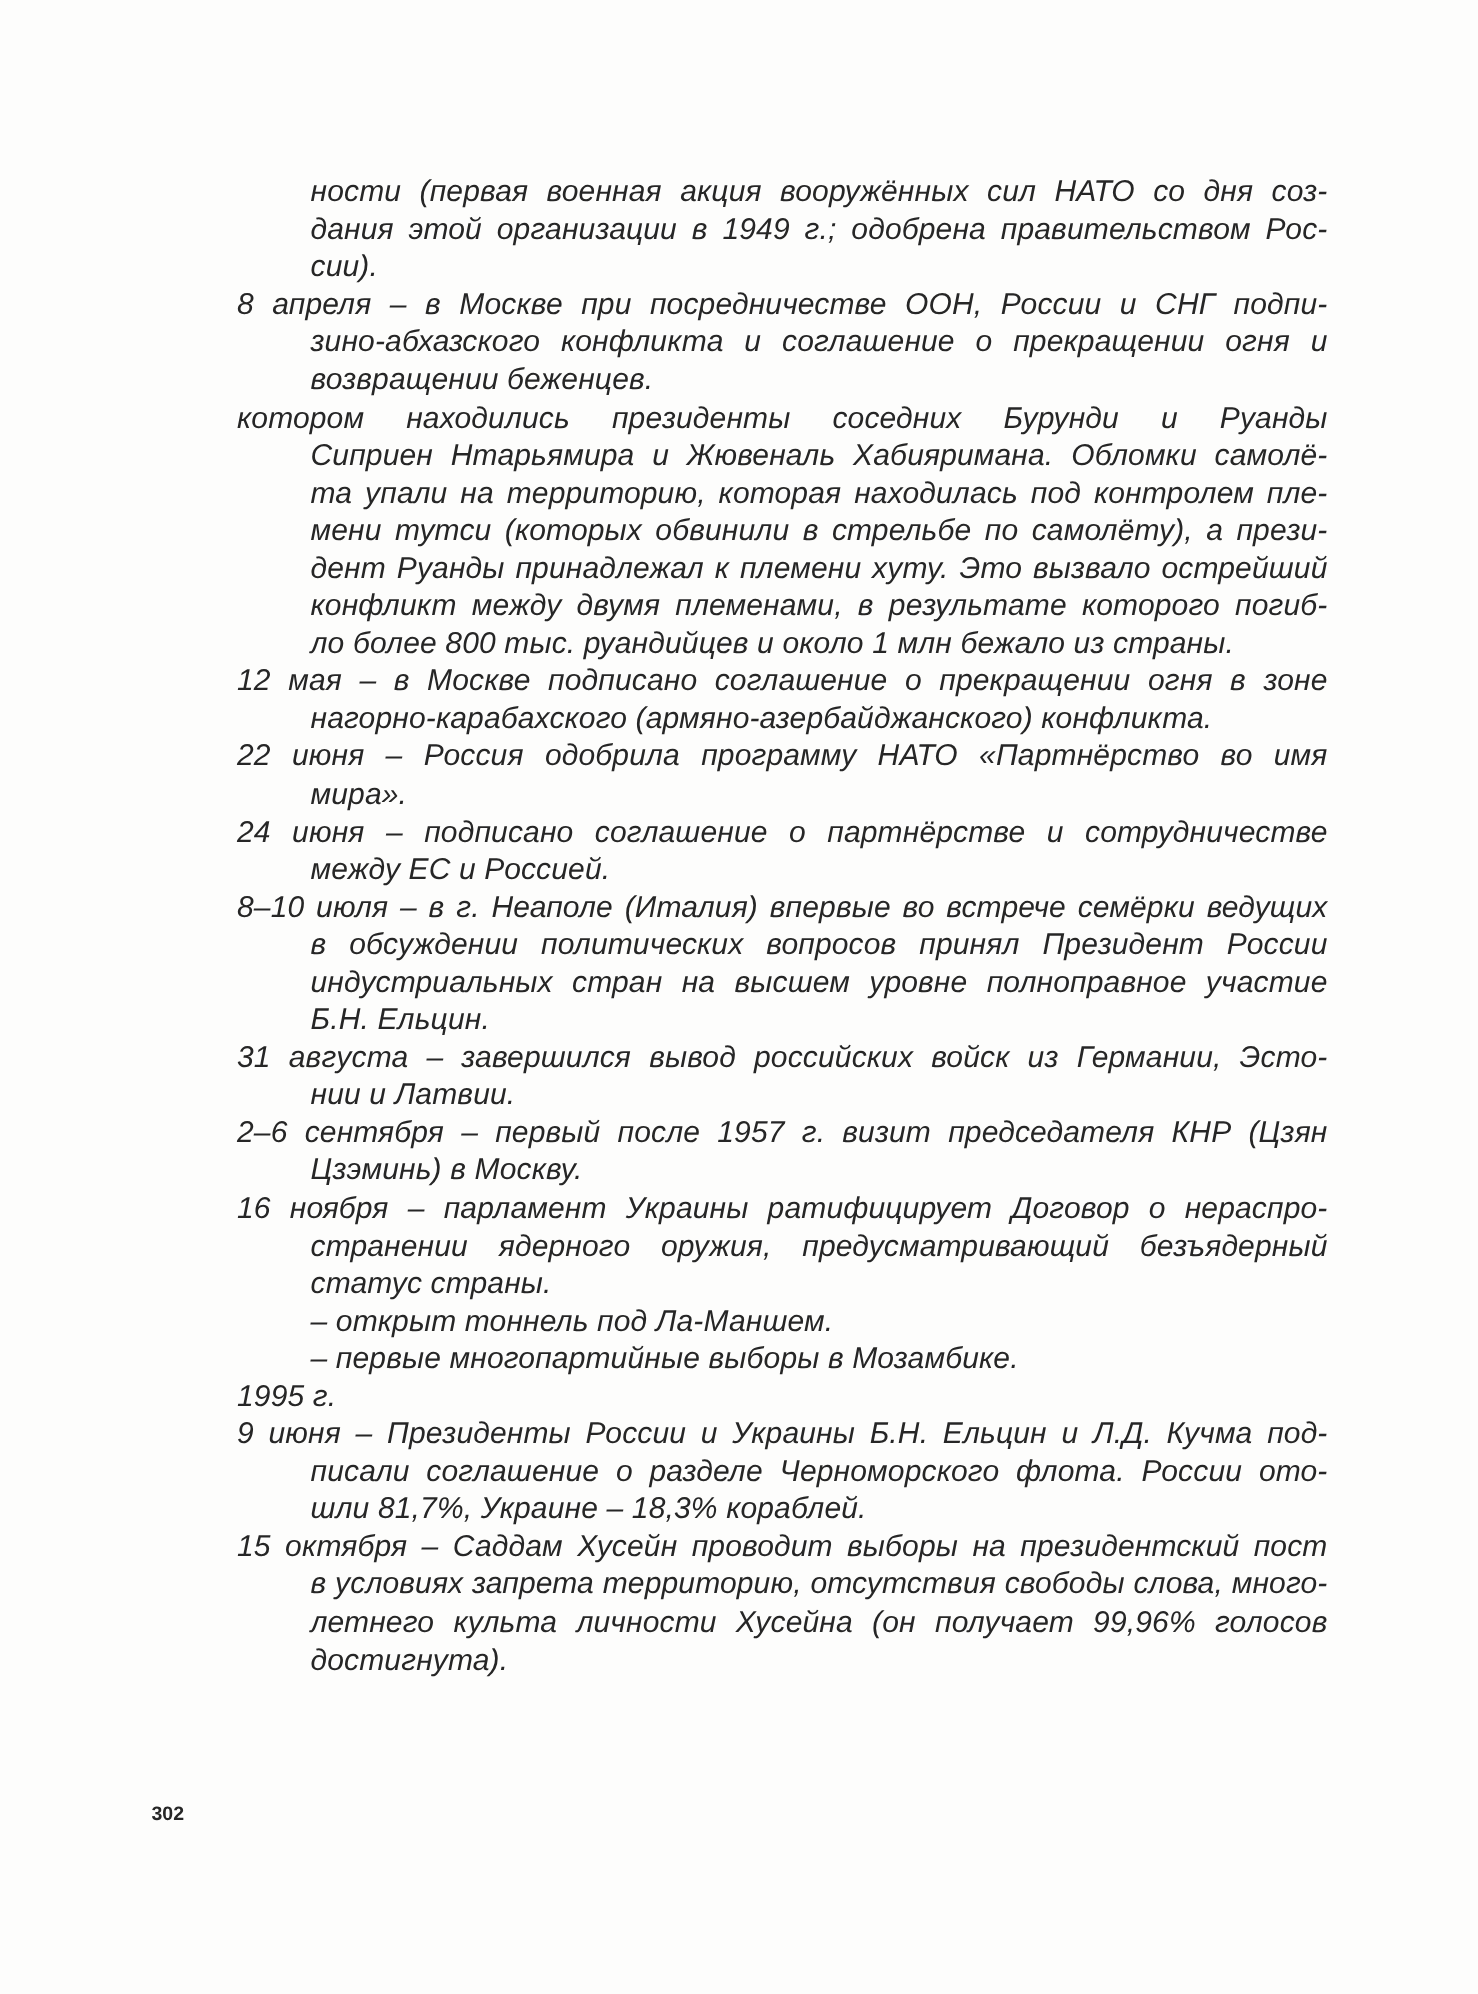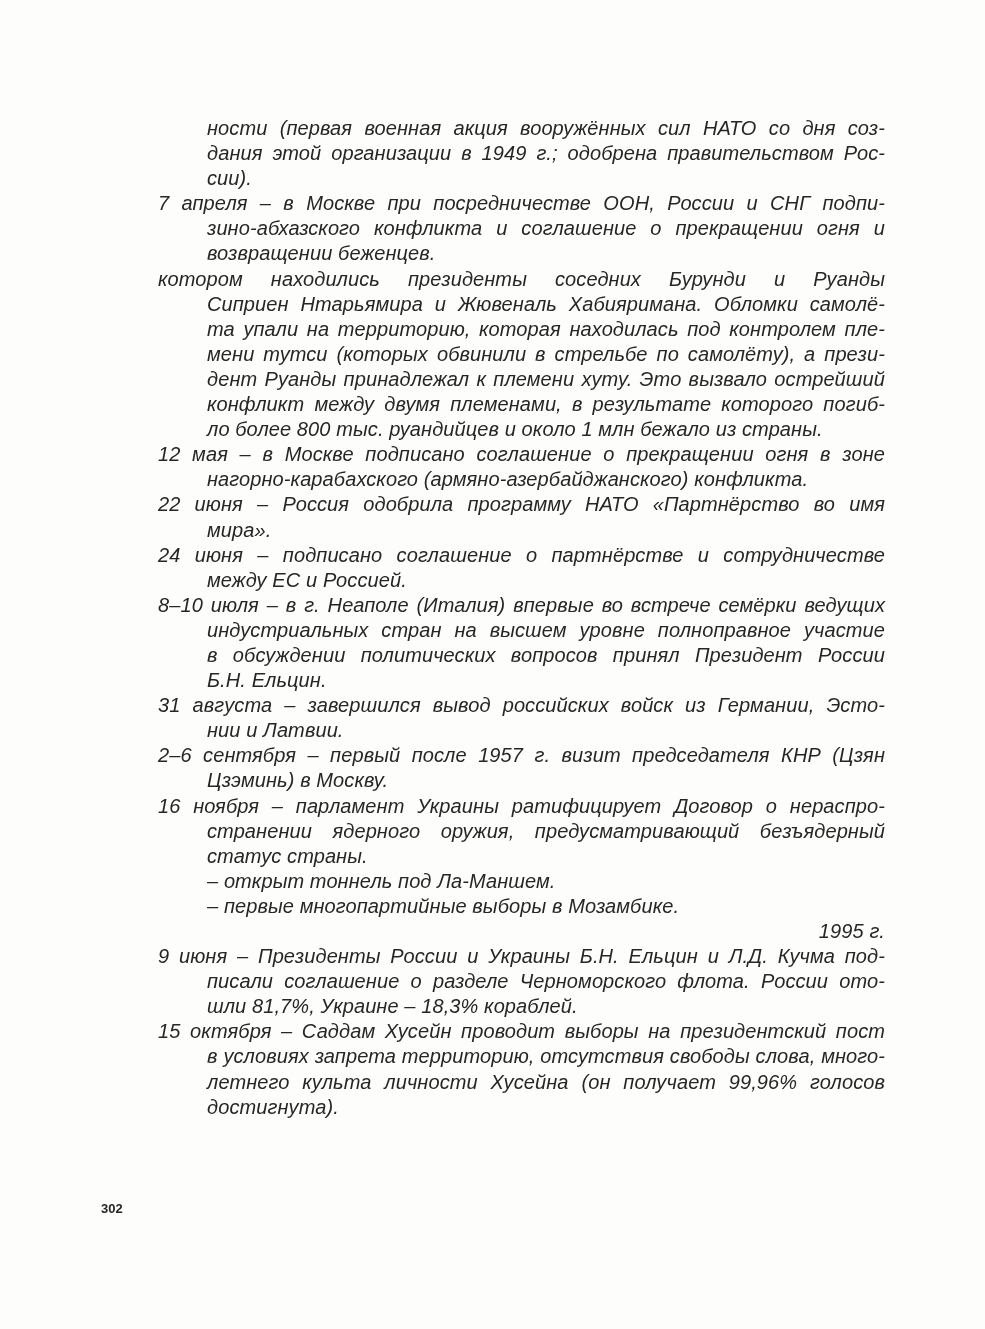--- a/index.html
+++ b/index.html
@@ -36,21 +36,21 @@
     white-space: nowrap;
   }
   .entry .line.no-just {
     text-align-last: left;
     white-space: normal;
   }
   .entry.hang .line:first-child {
     margin-left: -49px;
   }
   .year-heading {
-    text-align: right;
+    text-align: left;
   }
   .page-number {
     position: absolute;
     left: 101px;
     top: 1196px;
     font-size: 13px;
     line-height: 25.1px;
     font-weight: bold;
   }
 </style>
@@ -58,21 +58,21 @@
 <body style="background: rgb(253, 253, 252); color: rgb(38, 38, 38);">
 
 <div class="page">
   <div class="text-block">
       <div class="entry">
         <div class="line">ности (первая военная акция вооружённых сил НАТО со дня соз-</div>
         <div class="line">дания этой организации в 1949 г.; одобрена правительством Рос-</div>
         <div class="line no-just">сии).</div>
       </div>
       <div class="entry hang">
-        <div class="line">7 апреля – в Москве при посредничестве ООН, России и СНГ подпи-</div>
+        <div class="line">8 апреля – в Москве при посредничестве ООН, России и СНГ подпи-</div>
         <div class="line">зино-абхазского конфликта и соглашение о прекращении огня и</div>
         <div class="line no-just">возвращении беженцев.</div>
       </div>
       <div class="entry hang">
         <div class="line">котором находились президенты соседних Бурунди и Руанды</div>
         <div class="line">Сиприен Нтарьямира и Жювеналь Хабияримана. Обломки самолё-</div>
         <div class="line">та упали на территорию, которая находилась под контролем пле-</div>
         <div class="line">мени тутси (которых обвинили в стрельбе по самолёту), а прези-</div>
         <div class="line">дент Руанды принадлежал к племени хуту. Это вызвало острейший</div>
         <div class="line">конфликт между двумя племенами, в результате которого погиб-</div>
@@ -85,22 +85,22 @@
       <div class="entry hang">
         <div class="line">22 июня – Россия одобрила программу НАТО «Партнёрство во имя</div>
         <div class="line no-just">мира».</div>
       </div>
       <div class="entry hang">
         <div class="line">24 июня – подписано соглашение о партнёрстве и сотрудничестве</div>
         <div class="line no-just">между ЕС и Россией.</div>
       </div>
       <div class="entry hang">
         <div class="line">8–10 июля – в г. Неаполе (Италия) впервые во встрече семёрки ведущих</div>
+        <div class="line">в обсуждении политических вопросов принял Президент России</div>
         <div class="line">индустриальных стран на высшем уровне полноправное участие</div>
-        <div class="line">в обсуждении политических вопросов принял Президент России</div>
         <div class="line no-just">Б.Н. Ельцин.</div>
       </div>
       <div class="entry hang">
         <div class="line">31 августа – завершился вывод российских войск из Германии, Эсто-</div>
         <div class="line no-just">нии и Латвии.</div>
       </div>
       <div class="entry hang">
         <div class="line">2–6 сентября – первый после 1957 г. визит председателя КНР (Цзян</div>
         <div class="line no-just">Цзэминь) в Москву.</div>
       </div>

